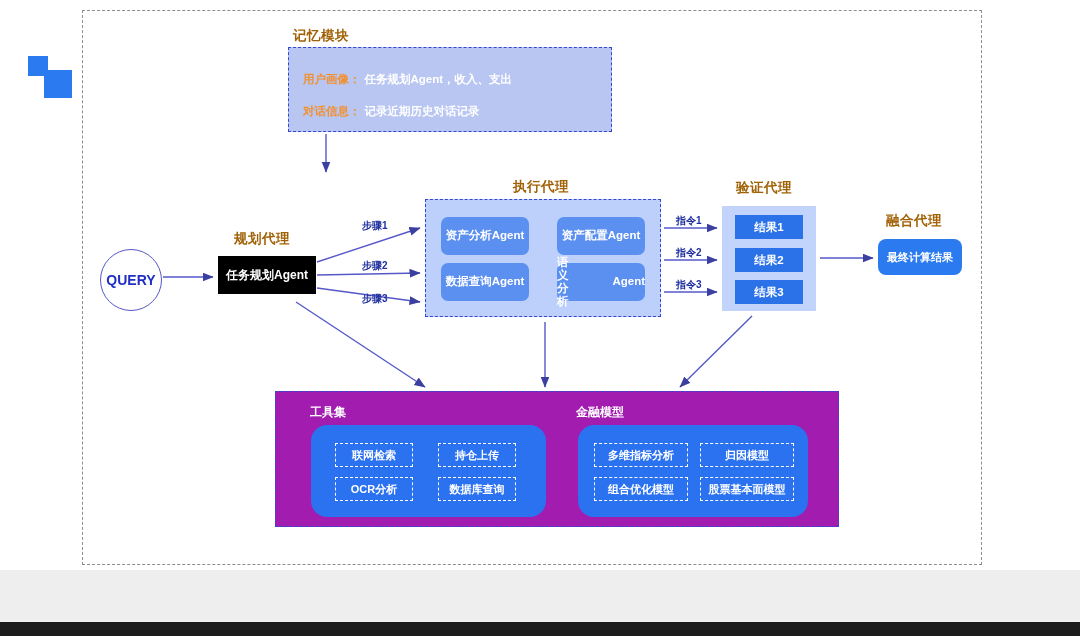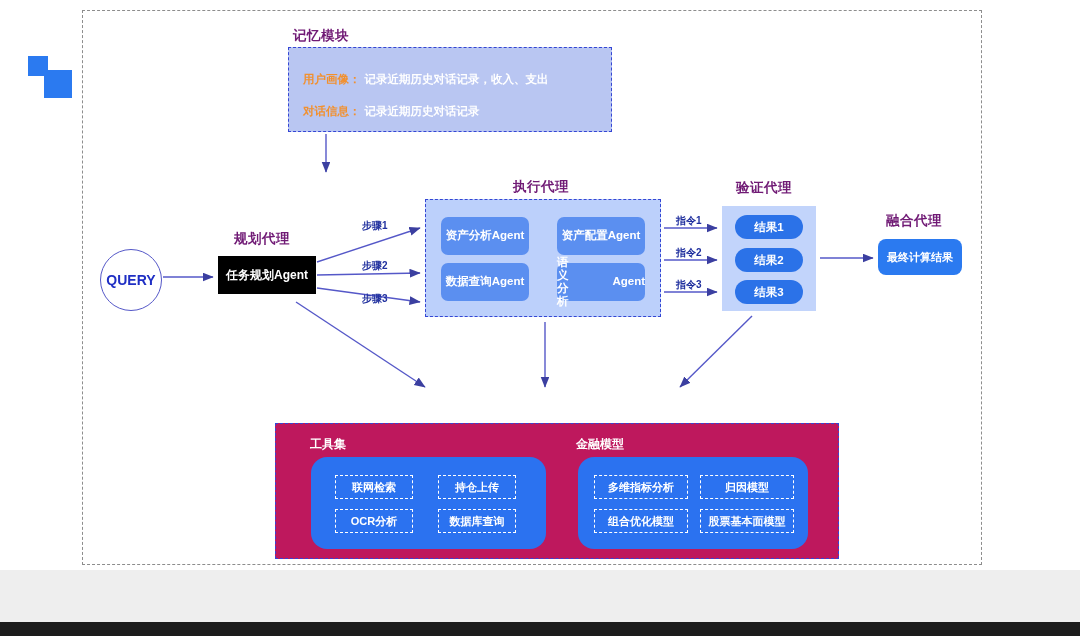--- a/index.html
+++ b/index.html
@@ -30,21 +30,21 @@
     position: absolute;
     left: 82px; top: 10px;
     width: 900px; height: 555px;
     border: 1.5px dashed #8d8d8d;
     box-sizing: border-box;
   }
 
   
   .sect-title {
     position: absolute;
-    color: #701a75;
+    color: #a16207;
     font-weight: bold;
     font-size: 13.5px;
     white-space: nowrap;
     letter-spacing: .5px;
   }
 
   
   #memory-panel {
     position: absolute;
     left: 288px; top: 47px;
@@ -124,21 +124,21 @@
     position: absolute;
     left: 722px; top: 206px;
     width: 94px; height: 105px;
     background: #c2d4fb;
   }
   .result-box {
     position: absolute;
     left: 13px;
     width: 68px; height: 24px;
     background: #2b72e8;
-    border-radius: 12px;
+    border-radius: 0;
     display: flex; align-items: center; justify-content: center;
     color: #ffffff;
     font-weight: bold;
     font-size: 11.5px;
   }
   #result-0 { top: 9px; }
   #result-1 { top: 42px; }
   #result-2 { top: 74px; }
 
   
@@ -153,24 +153,23 @@
     font-weight: bold;
     font-size: 11px;
     white-space: nowrap;
   }
 
   
   #resource-panel {
     position: absolute;
     left: 275px; top: 391px;
     width: 564px; height: 136px;
-    background: #be185d;
+    background: #a21caf;
     border: 1.6px dashed #3446d4;
     box-sizing: border-box;
-    margin-top: 32px;
   }
   .group-title {
     position: absolute;
     color: #ffffff;
     font-weight: bold;
     font-size: 12px;
     white-space: nowrap;
   }
   #group-title-0 { left: 34px; top: 12px; }
   #group-title-1 { left: 300px; top: 12px; }
@@ -264,21 +263,21 @@
     <line x1="296" y1="302" x2="425" y2="387" stroke="#5558c8" stroke-width="1.4" marker-end="url(#ah)"></line>
 
     <line x1="545" y1="322" x2="545" y2="387" stroke="#5558c8" stroke-width="1.4" marker-end="url(#ah)"></line>
 
     <line x1="752" y1="316" x2="680" y2="387" stroke="#5558c8" stroke-width="1.4" marker-end="url(#ah)"></line>
   </svg>
 
   <div class="sect-title" id="memory-title" style="left:293px; top:27px;">记忆模块</div>
   <div id="memory-panel">
     <div class="mem-row" id="mem-row-0">
-      <span class="mem-key">用户画像：</span><span class="mem-val">记录近期历史对话记录，收入、支出</span>
+      <span class="mem-key">用户画像：</span><span class="mem-val">任务规划Agent，收入、支出</span>
     </div>
     <div class="mem-row" id="mem-row-1">
       <span class="mem-key">对话信息：</span><span class="mem-val">记录近期历史对话记录</span>
     </div>
   </div>
 
   <div id="query-circle">QUERY</div>
 
   <div class="sect-title" id="planner-title" style="left:234px; top:230px;">规划代理</div>
   <div id="planner-box">任务规划Agent</div>

